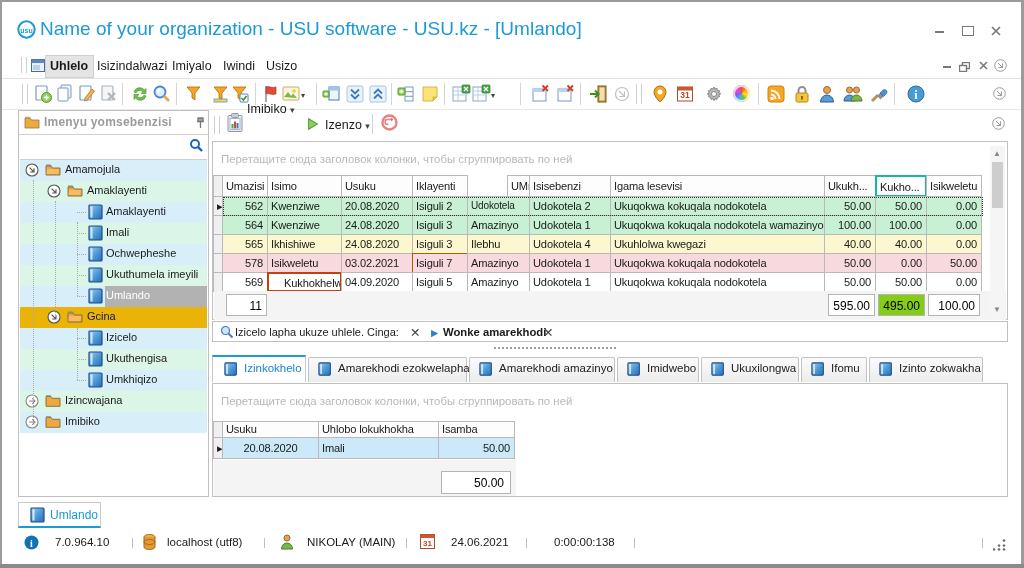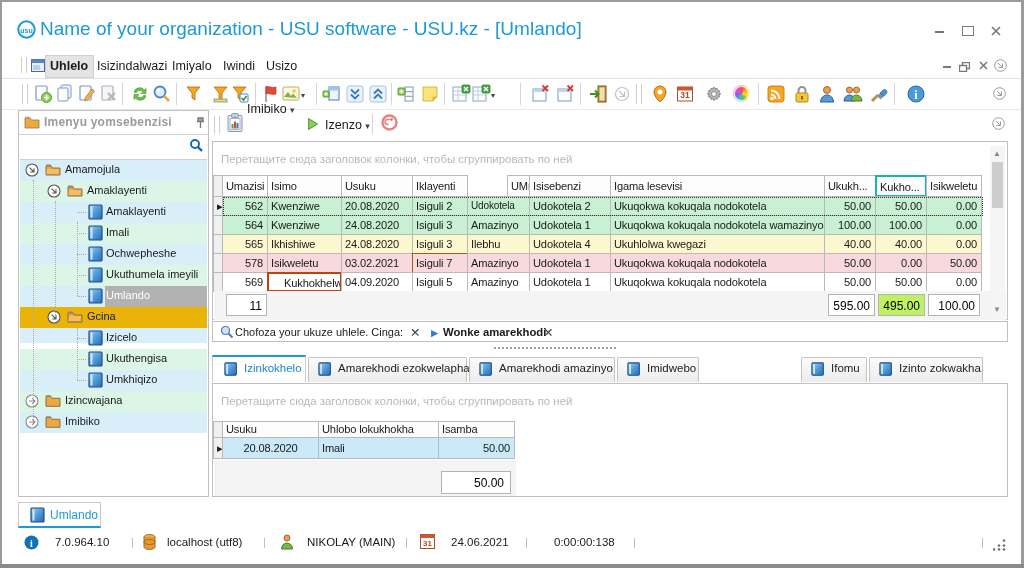--- a/index.html
+++ b/index.html
@@ -301,21 +301,21 @@
         </div>
         <div style="position:absolute;left:0;top:147px;width:100%;height:21px;background:#eab308">
           <svg style="position:absolute;left:27px;top:3px" width="14" height="14">
             <use href="#circdn"></use>
           </svg>
           <svg style="position:absolute;left:47px;top:2px" width="16" height="16">
             <use href="#folderopen"></use>
           </svg>
           <div style="position:absolute;left:67px;top:3px;white-space:nowrap">Gcina</div>
         </div>
-        <div style="position:absolute;left:0;top:168px;width:100%;height:15px;background:#d8effa">
+        <div style="position:absolute;left:0;top:168px;width:100%;height:21px;background:#d8effa">
           <svg style="position:absolute;left:68px;top:2px" width="16" height="16">
             <use href="#book"></use>
           </svg>
           <div style="position:absolute;left:86px;top:3px;white-space:nowrap">Izicelo</div>
         </div>
         <div style="position:absolute;left:0;top:189px;width:100%;height:21px;background:#dbf5e6">
           <svg style="position:absolute;left:68px;top:2px" width="16" height="16">
             <use href="#book"></use>
           </svg>
           <div style="position:absolute;left:86px;top:3px;white-space:nowrap">Ukuthengisa</div>
@@ -460,38 +460,38 @@
         <div style="position:absolute;box-sizing:border-box;left:397px;top:130px;width:215px;height:20px;background:#ffffff;border:1px solid #b9b9b9;overflow:hidden;white-space:nowrap;font-size:11.1px;letter-spacing:-0.15px;line-height:18px;color:#1a1a1a;padding-left:3px;">Ukuqokwa kokuqala nodokotela</div>
         <div style="position:absolute;box-sizing:border-box;left:611px;top:130px;width:52px;height:20px;background:#ffffff;border:1px solid #b9b9b9;overflow:hidden;white-space:nowrap;font-size:11.1px;letter-spacing:-0.15px;line-height:18px;color:#1a1a1a;text-align:right;padding-right:4px;">50.00</div>
         <div style="position:absolute;box-sizing:border-box;left:662px;top:130px;width:52px;height:20px;background:#ffffff;border:1px solid #b9b9b9;overflow:hidden;white-space:nowrap;font-size:11.1px;letter-spacing:-0.15px;line-height:18px;color:#1a1a1a;text-align:right;padding-right:4px;">50.00</div>
         <div style="position:absolute;box-sizing:border-box;left:713px;top:130px;width:56px;height:20px;background:#ffffff;border:1px solid #b9b9b9;overflow:hidden;white-space:nowrap;font-size:11.1px;letter-spacing:-0.15px;line-height:18px;color:#1a1a1a;text-align:right;padding-right:4px;">0.00</div>
         <div style="position:absolute;left:10px;top:55px;width:758px;height:17px;border:1px dotted #333;"></div>
       </div>
 
   <div class="ab" style="left:1px;top:149px;width:792px;height:29px;background:#f4f4f4;"></div>
   <div class="ab" style="left:13px;top:152px;width:41px;height:22px;border:1px solid #b4b4b4;background:#fff;font-size:12px;text-align:right;line-height:22px;padding-right:4px;box-sizing:border-box;">11</div>
   <div class="ab" style="left:615px;top:152px;width:47px;height:22px;border:1px solid #b4b4b4;background:#fff;font-size:12px;text-align:right;line-height:22px;padding-right:4px;box-sizing:border-box;">595.00</div>
-  <div class="ab" style="left:665px;top:152px;width:47px;height:22px;border:1px solid #b4b4b4;background:#bef264;font-size:12px;text-align:right;line-height:22px;padding-right:4px;box-sizing:border-box;">495.00</div>
+  <div class="ab" style="left:665px;top:152px;width:47px;height:22px;border:1px solid #b4b4b4;background:#84cc16;font-size:12px;text-align:right;line-height:22px;padding-right:4px;box-sizing:border-box;">495.00</div>
   <div class="ab" style="left:715px;top:152px;width:52px;height:22px;border:1px solid #b4b4b4;background:#fff;font-size:12px;text-align:right;line-height:22px;padding-right:4px;box-sizing:border-box;">100.00</div>
 
   <div class="ab" style="left:777px;top:4px;width:15px;height:172px;background:#f5f5f5;">
     <div class="ab" style="left:3px;top:3px;font-size:8px;color:#888;">▲</div>
     <div class="ab" style="left:2px;top:16px;width:11px;height:46px;background:#cdcdcd;"></div>
     <div class="ab" style="left:3px;top:159px;font-size:8px;color:#888;">▼</div>
   </div>
 </div>
 
 <div class="ab" style="left:212px;top:321px;width:796px;height:21px;border:1px solid #c0c0c0;box-sizing:border-box;background:#fff;">
   <div class="ab" style="left:7px;top:3px;">
         <svg width="14" height="14" viewBox="0 0 14 14">
           <circle cx="5.5" cy="5.5" r="4" fill="#cfe4f7" stroke="#4a7ab5" stroke-width="1.2"></circle>
           <path d="M8.5 8.5 L12.5 12.5" stroke="#4a7ab5" stroke-width="2"></path>
         </svg>
       </div>
-  <div class="ab" style="left:22px;top:4px;font-size:11px;color:#1a1a1a;">Chofoza your ukuze uhlele. Cinga:</div>
+  <div class="ab" style="left:22px;top:4px;font-size:11px;color:#1a1a1a;">Izicelo lapha ukuze uhlele. Cinga:</div>
   <div class="ab" style="left:197px;top:3px;font-size:12.5px;color:#444;">✕</div>
   <div class="ab" style="left:218px;top:5px;font-size:9.5px;color:#2f7fd0;">▶</div>
   <div class="ab" style="left:230px;top:4px;font-size:11.3px;color:#1a1a1a;font-weight:bold;">Wonke amarekhodi</div>
   <div class="ab" style="left:330px;top:3px;font-size:12.5px;color:#444;">✕</div>
 </div>
 
 <div class="ab" style="left:494px;top:347px;width:122px;height:2px;border-top:2px dotted #a0a0a0;"></div>
 
 <div id="tabs" class="ab" style="left:212px;top:355px;width:796px;height:27px;">
       <div style="position:absolute;left:96px;top:2px;width:159px;height:25px;background:linear-gradient(#fbfbfb,#ececec);border:1px solid #c2c2c2;border-bottom:none;border-radius:2px 2px 0 0;box-sizing:border-box">
@@ -510,20 +510,26 @@
         <svg style="position:absolute;left:9px;top:4px" width="15" height="15" viewBox="0 0 17 17">
           <use href="#book"></use>
         </svg>
         <div style="position:absolute;left:29px;top:4px;font-size:11.5px;color:#222;white-space:nowrap">Amarekhodi amazinyo</div>
       </div>
       <div style="position:absolute;left:405px;top:2px;width:82px;height:25px;background:linear-gradient(#fbfbfb,#ececec);border:1px solid #c2c2c2;border-bottom:none;border-radius:2px 2px 0 0;box-sizing:border-box">
         <svg style="position:absolute;left:9px;top:4px" width="15" height="15" viewBox="0 0 17 17">
           <use href="#book"></use>
         </svg>
         <div style="position:absolute;left:29px;top:4px;font-size:11.5px;color:#222;white-space:nowrap">Imidwebo</div>
+      </div>
+      <div style="position:absolute;left:489px;top:2px;width:98px;height:25px;background:linear-gradient(#fbfbfb,#ececec);border:1px solid #c2c2c2;border-bottom:none;border-radius:2px 2px 0 0;box-sizing:border-box">
+        <svg style="position:absolute;left:9px;top:4px" width="15" height="15" viewBox="0 0 17 17">
+          <use href="#book"></use>
+        </svg>
+        <div style="position:absolute;left:29px;top:4px;font-size:11.5px;color:#222;white-space:nowrap">Ukuxilongwa</div>
       </div>
       <div style="position:absolute;left:589px;top:2px;width:66px;height:25px;background:linear-gradient(#fbfbfb,#ececec);border:1px solid #c2c2c2;border-bottom:none;border-radius:2px 2px 0 0;box-sizing:border-box">
         <svg style="position:absolute;left:9px;top:4px" width="15" height="15" viewBox="0 0 17 17">
           <use href="#book"></use>
         </svg>
         <div style="position:absolute;left:29px;top:4px;font-size:11.5px;color:#222;white-space:nowrap">Ifomu</div>
       </div>
       <div style="position:absolute;left:657px;top:2px;width:114px;height:25px;background:linear-gradient(#fbfbfb,#ececec);border:1px solid #c2c2c2;border-bottom:none;border-radius:2px 2px 0 0;box-sizing:border-box">
         <svg style="position:absolute;left:9px;top:4px" width="15" height="15" viewBox="0 0 17 17">
           <use href="#book"></use>

